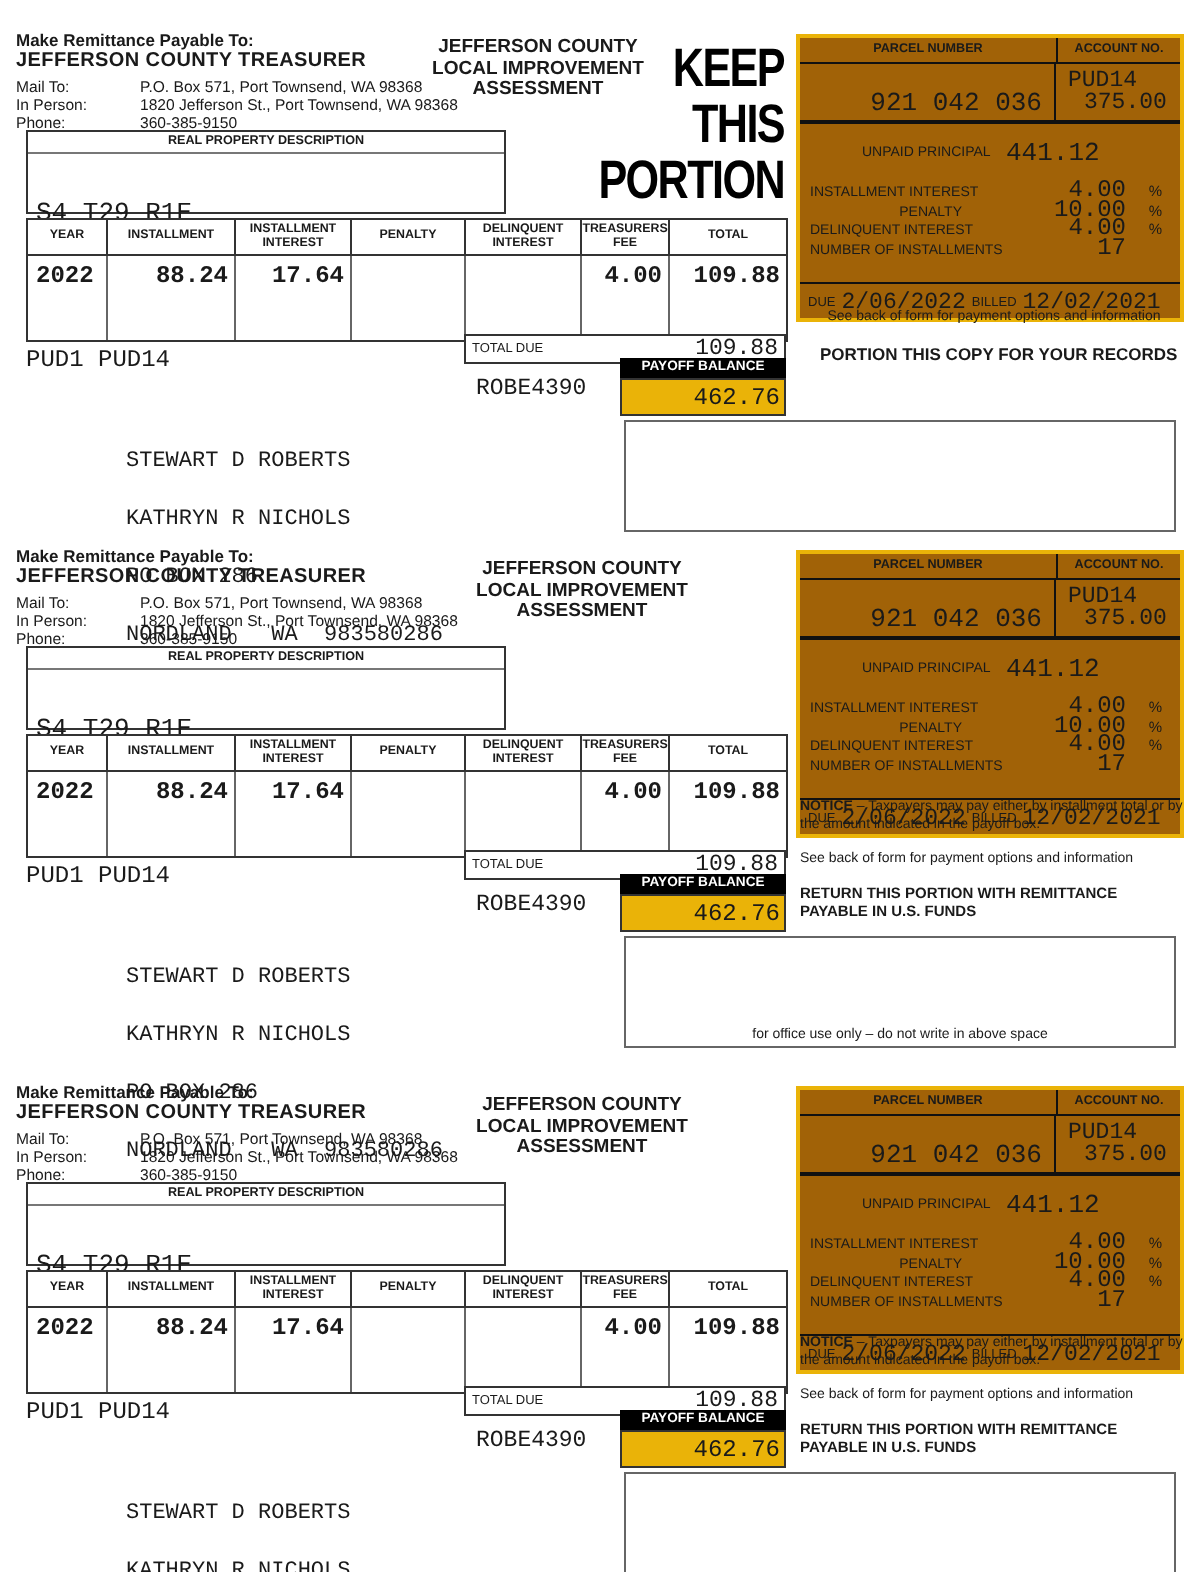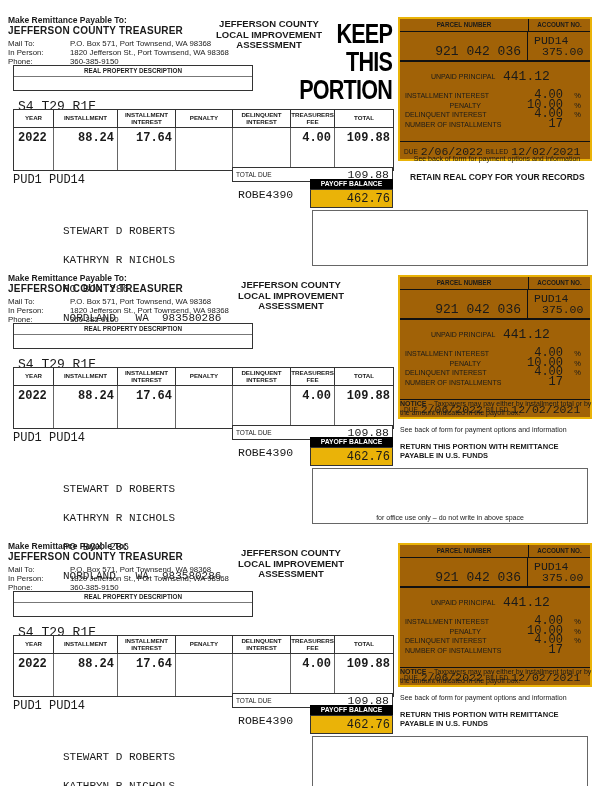--- a/index.html
+++ b/index.html
@@ -23,21 +23,21 @@
   .center-head{position:absolute;left:202px;top:7px;width:134px;text-align:center;
     font-size:9.5px;font-weight:bold;line-height:10.5px;}
   .stub:not(.first) .center-head{left:224px;top:10px;}
 
   
   .keep{position:absolute;right:208px;top:8px;text-align:right;font-weight:bold;
     font-size:27px;line-height:28px;letter-spacing:-1px;color:#000;
     transform:scaleX(.8);transform-origin:100% 0;white-space:nowrap;}
 
   
-  .prop{position:absolute;left:13px;top:53px;width:240px;height:26px;border:1px solid #333;background:#fff;box-sizing:border-box;}
+  .prop{position:absolute;left:13px;top:53px;width:240px;height:42px;border:1px solid #333;background:#fff;box-sizing:border-box;}
   .prop-head{height:10px;border-bottom:1px solid #777;font-size:6.3px;font-weight:bold;text-align:center;line-height:10px;}
   .prop-body{font-family:"Liberation Mono", monospace;font-size:13px;line-height:11px;padding:2px 0 0 4px;white-space:pre;}
 
   
   .ptable{position:absolute;left:13px;top:97px;width:381px;height:62px;border:1px solid #333;background:#fff;box-sizing:border-box;}
   .hrow,.drow{display:grid;grid-template-columns:40px 64px 58px 57px 58px 44px 1fr;}
   .hrow{height:17px;border-bottom:1px solid #333;}
   .hcell{border-right:1px solid #333;font-size:6.2px;font-weight:bold;line-height:6.8px;
     display:flex;align-items:center;justify-content:center;text-align:center;padding:0 2px;}
   .hcell:last-child,.dcell:last-child{border-right:none;}
@@ -222,21 +222,21 @@
         <span class="sl">DUE</span>
         <span class="mv">2/06/2022</span>
         <span class="sl">BILLED</span>
         <span class="mv">12/02/2021</span>
       </div>
     </div>
 
     <div class="notes">
 
       <p class="note-see">See back of form for payment options and information</p>
-      <p class="note-emph">RETAIN REAL COPY FOR YOUR RECORDS</p>
+      <p class="note-emph">PORTION THIS COPY FOR YOUR RECORDS</p>
     </div>
 
   </div>
 
   <div class="stub stub-1">
 
     <div class="remit">Make Remittance Payable To:</div>
     <div class="payee-name">JEFFERSON COUNTY TREASURER</div>
     <div class="payee-lines">
       <div><span class="lbl">Mail To:</span><span>P.O. Box 571, Port Townsend, WA 98368</span></div>

